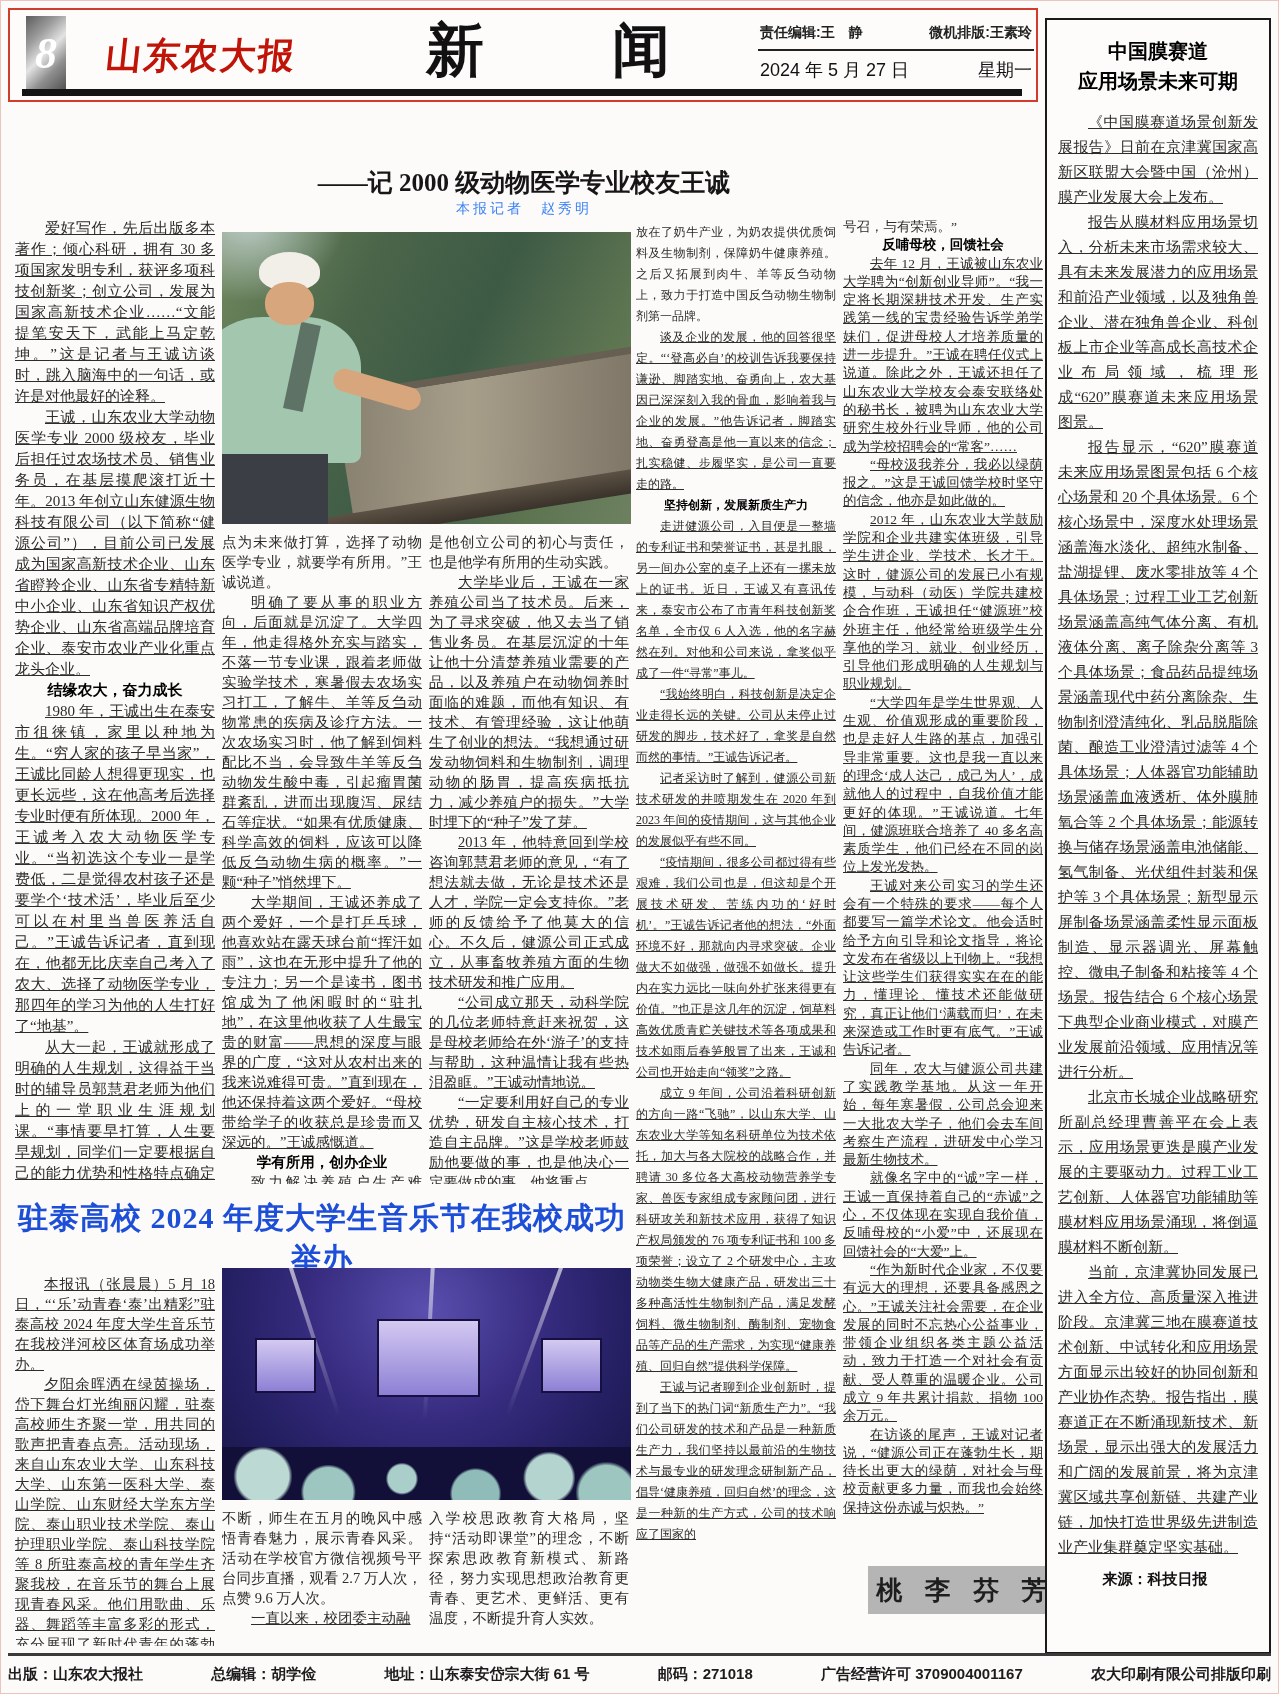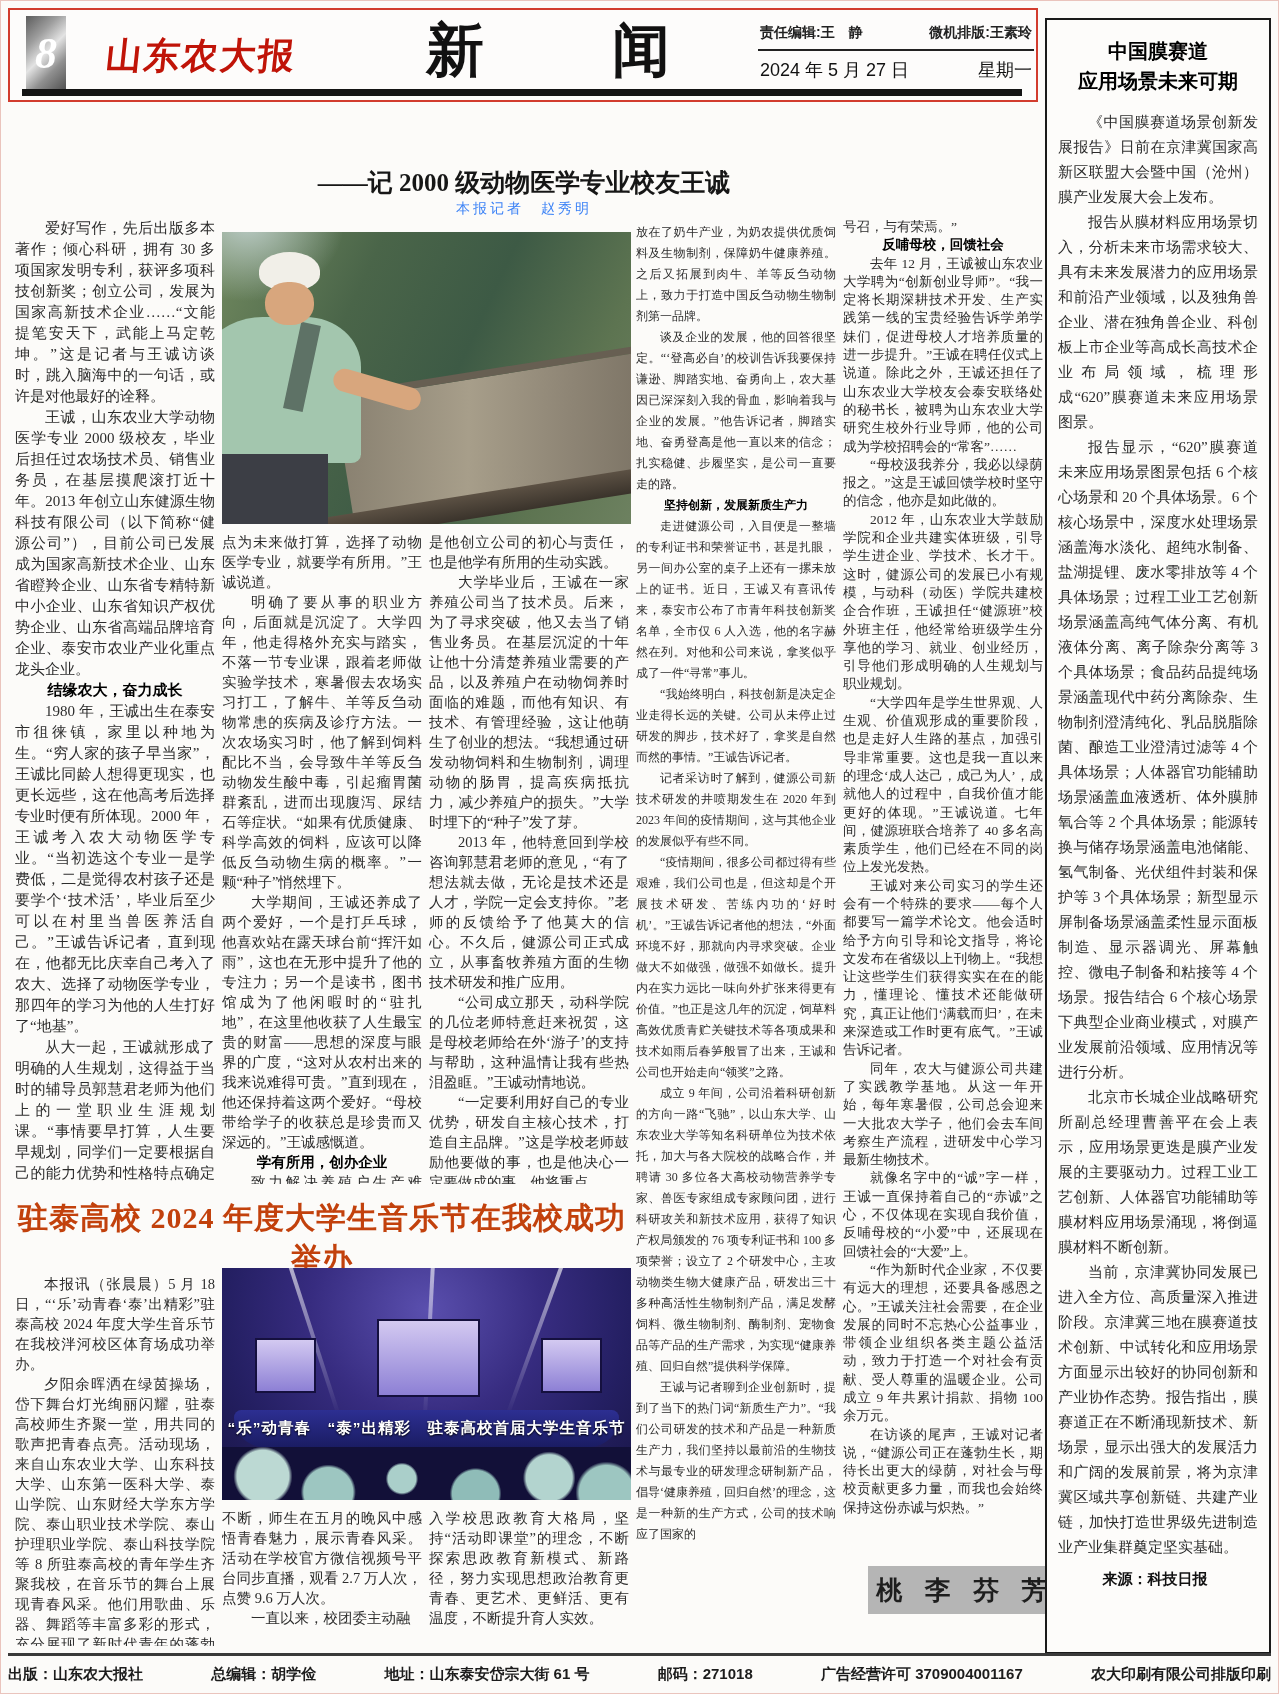--- a/index.html
+++ b/index.html
@@ -24,21 +24,21 @@
   
   .a1-title{position:absolute;left:10px;top:110px;width:1028px;text-align:center;
             font-size:48px;font-weight:900;color:#0e0e0e;letter-spacing:2px;}
   .a1-subtitle{position:absolute;left:10px;top:166px;width:1028px;text-align:center;
                font-size:25px;font-weight:700;color:#161616;}
   .a1-byline{position:absolute;left:10px;top:200px;width:1028px;text-align:center;
              font-size:14px;letter-spacing:3px;color:#3b82f6;}
   
   .tcol{position:absolute;width:200px;overflow:hidden;text-align:justify;color:#2c2c2c;}
   .tcol p{margin:0;}
-  .ln-p{text-indent:2em;}
+  .ln-p{text-indent:2em;text-decoration:underline;}
   .ln-cont{text-indent:0;}
   .ln-h{text-indent:0;text-align:center;font-weight:900;color:#000;}
   #c1{left:15px;top:218px;height:966px;font-size:15px;line-height:21px;}
   #c2{left:222px;top:532px;height:652px;font-size:14.5px;line-height:20px;}
   #c3{left:429px;top:532px;height:652px;font-size:14.5px;line-height:20px;}
   #c4{left:636px;top:222px;height:1430px;font-size:12px;line-height:21px;}
   #c5{left:843px;top:218px;height:1330px;font-size:13.5px;line-height:18.3px;}
   
   .photo1{position:absolute;left:222px;top:232px;width:409px;height:292px;overflow:hidden;
           background:linear-gradient(115deg,#71895f 0%,#4a6549 30%,#3d5a45 55%,#5d7451 80%,#6d8160 100%);}
@@ -50,21 +50,21 @@
   .ph1-rail{position:absolute;left:16%;bottom:2%;width:92%;height:24px;transform:rotate(-9deg);
             background:linear-gradient(#5c5144,#3a332b);}
   .ph1-cap{position:absolute;left:9%;top:7%;width:15%;height:13%;background:#f1efe8;border-radius:55% 55% 45% 45%;}
   .ph1-face{position:absolute;left:10.5%;top:17%;width:12%;height:15%;background:#d8a67d;border-radius:46%;}
   .ph1-shirt{position:absolute;left:-6%;top:29%;width:40%;height:50%;background:#a3c6ae;border-radius:40% 34% 6% 6%;}
   .ph1-strap{position:absolute;left:17%;top:31%;width:5%;height:30%;background:#5e7266;transform:rotate(12deg);}
   .ph1-arm{position:absolute;left:27%;top:50%;width:22%;height:8%;background:#d8a67d;border-radius:12px;transform:rotate(16deg);}
   .ph1-pants{position:absolute;left:-4%;top:76%;width:30%;height:26%;background:#3c3e45;}
   
   .a2-title{position:absolute;left:10px;top:1198px;width:624px;text-align:center;
-            font-size:30px;font-weight:900;color:#c2410c;letter-spacing:1px;}
+            font-size:30px;font-weight:900;color:#1d4ed8;letter-spacing:1px;}
   #m1{left:15px;top:1274px;height:372px;font-size:14.5px;line-height:20px;}
   #m2{left:222px;top:1508px;height:140px;font-size:14.5px;line-height:20px;}
   #m3{left:429px;top:1508px;height:140px;font-size:14.5px;line-height:20px;}
   .photo2{position:absolute;left:222px;top:1268px;width:409px;height:232px;overflow:hidden;
           background:radial-gradient(ellipse at 50% 18%,#5a4fae 0%,#372c80 40%,#241f62 70%,#181544 100%);}
   .ph2-beam{position:absolute;top:-10px;width:4px;height:70%;
             background:linear-gradient(rgba(255,255,255,.65),rgba(255,255,255,0));}
   .ph2-screen{position:absolute;background:linear-gradient(#d3c9f1,#8d80d5);border:2px solid #15103f;}
   .ph2-screen.mid{left:38%;top:22%;width:24%;height:32%;}
   .ph2-screen.l{left:8%;top:30%;width:14%;height:22%;}
@@ -181,21 +181,20 @@
     </div>
 
   <div class="a2-title">驻泰高校 2024 年度大学生音乐节在我校成功举办</div>
   <div class="photo2">
     <div class="ph2-beam" style="left:22%;transform:rotate(-18deg);"></div>
     <div class="ph2-beam" style="left:50%;transform:rotate(3deg);"></div>
     <div class="ph2-beam" style="left:76%;transform:rotate(20deg);"></div>
     <div class="ph2-screen l"></div>
     <div class="ph2-screen mid"></div>
     <div class="ph2-screen r"></div>
-    <div class="ph2-banner">“乐”动青春　“泰”出精彩　驻泰高校首届大学生音乐节</div>
     <div class="ph2-stones"></div>
   </div>
   <div class="tcol" id="m1">
       <p class="ln-p">本报讯（张晨晨）5 月 18 日，“‘乐’动青春‘泰’出精彩”驻泰高校 2024 年度大学生音乐节在我校泮河校区体育场成功举办。</p>
       <p class="ln-p">夕阳余晖洒在绿茵操场，岱下舞台灯光绚丽闪耀，驻泰高校师生齐聚一堂，用共同的歌声把青春点亮。活动现场，来自山东农业大学、山东科技大学、山东第一医科大学、泰山学院、山东财经大学东方学院、泰山职业技术学院、泰山护理职业学院、泰山科技学院等 8 所驻泰高校的青年学生齐聚我校，在音乐节的舞台上展现青春风采。他们用歌曲、乐器、舞蹈等丰富多彩的形式，充分展现了新时代青年的蓬勃朝气和青春风貌。现场荧光闪烁，欢呼</p>
     </div>
   <div class="tcol" id="m2">
       <p class="ln-cont">不断，师生在五月的晚风中感悟青春魅力，展示青春风采。活动在学校官方微信视频号平台同步直播，观看 2.7 万人次，点赞 9.6 万人次。</p>
       <p class="ln-p">一直以来，校团委主动融</p>
     </div>

